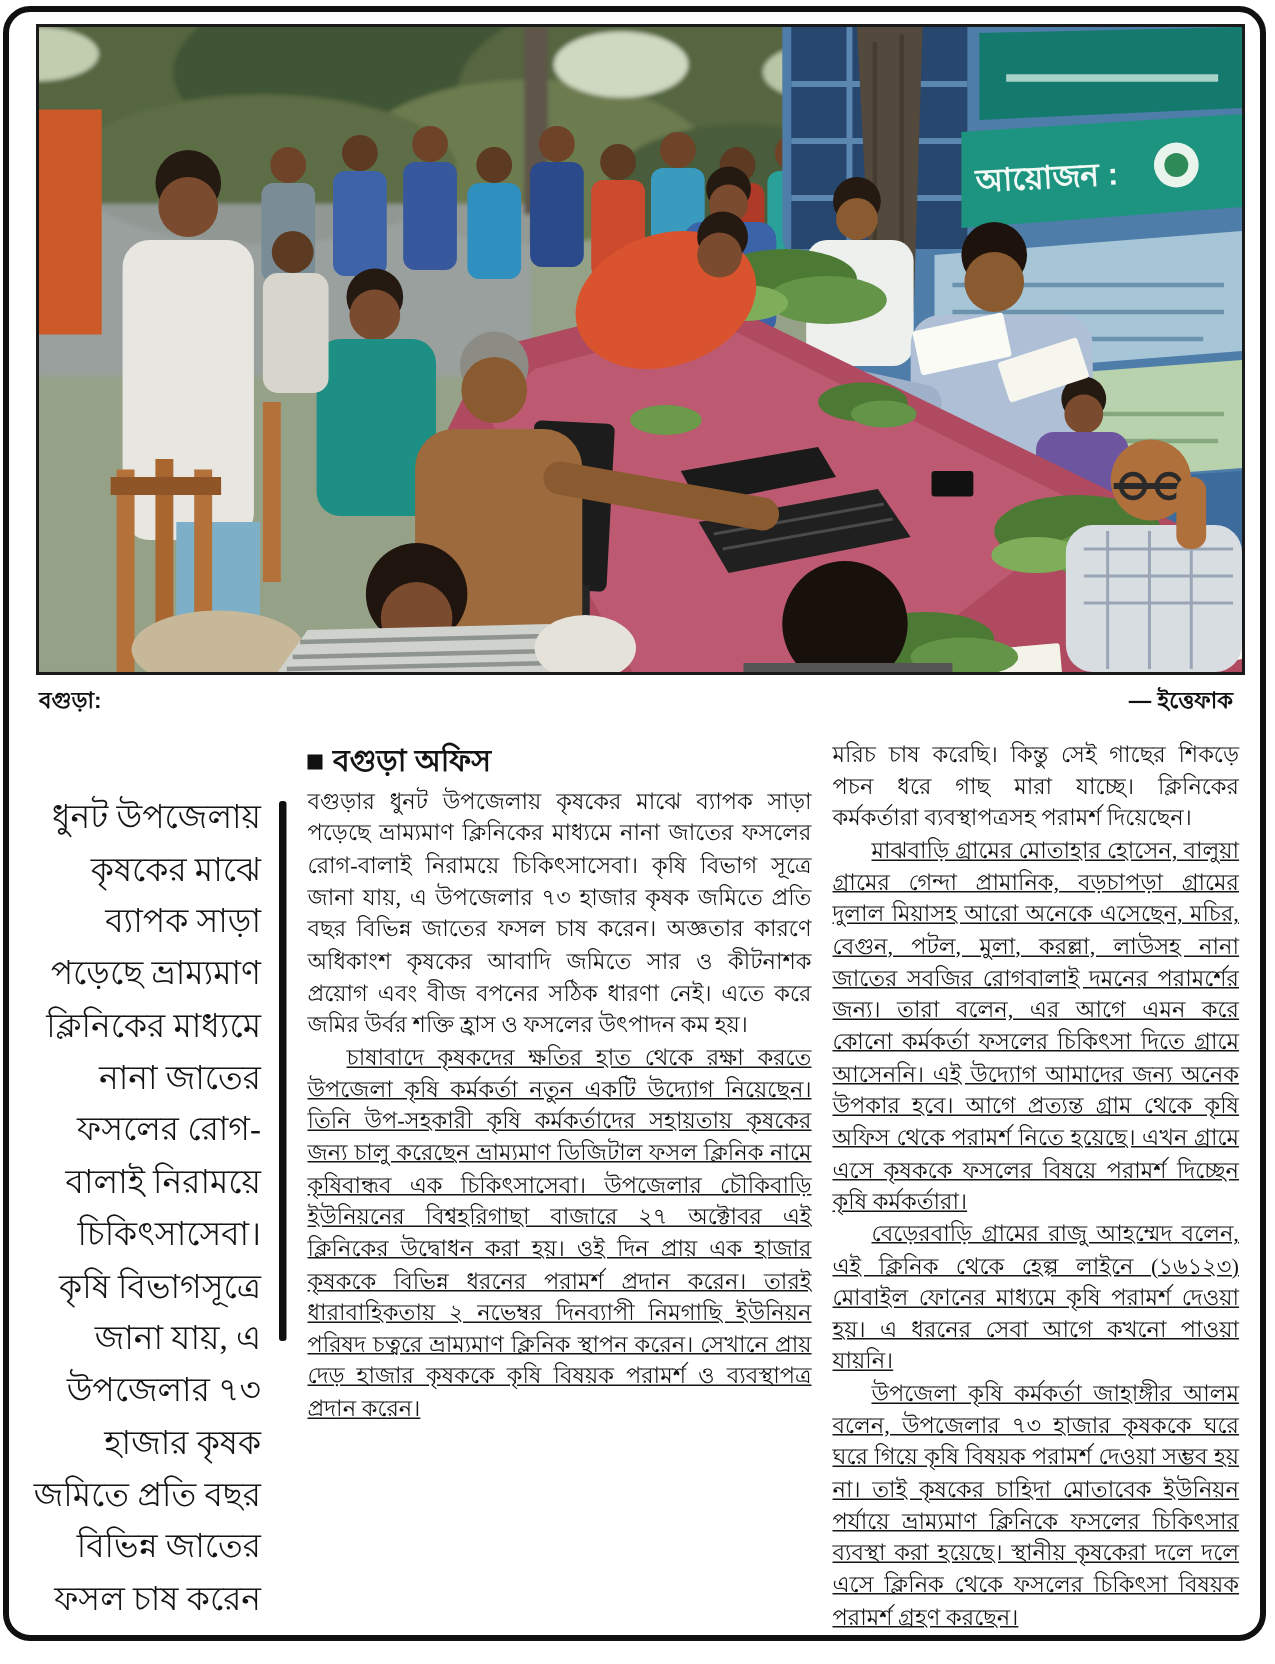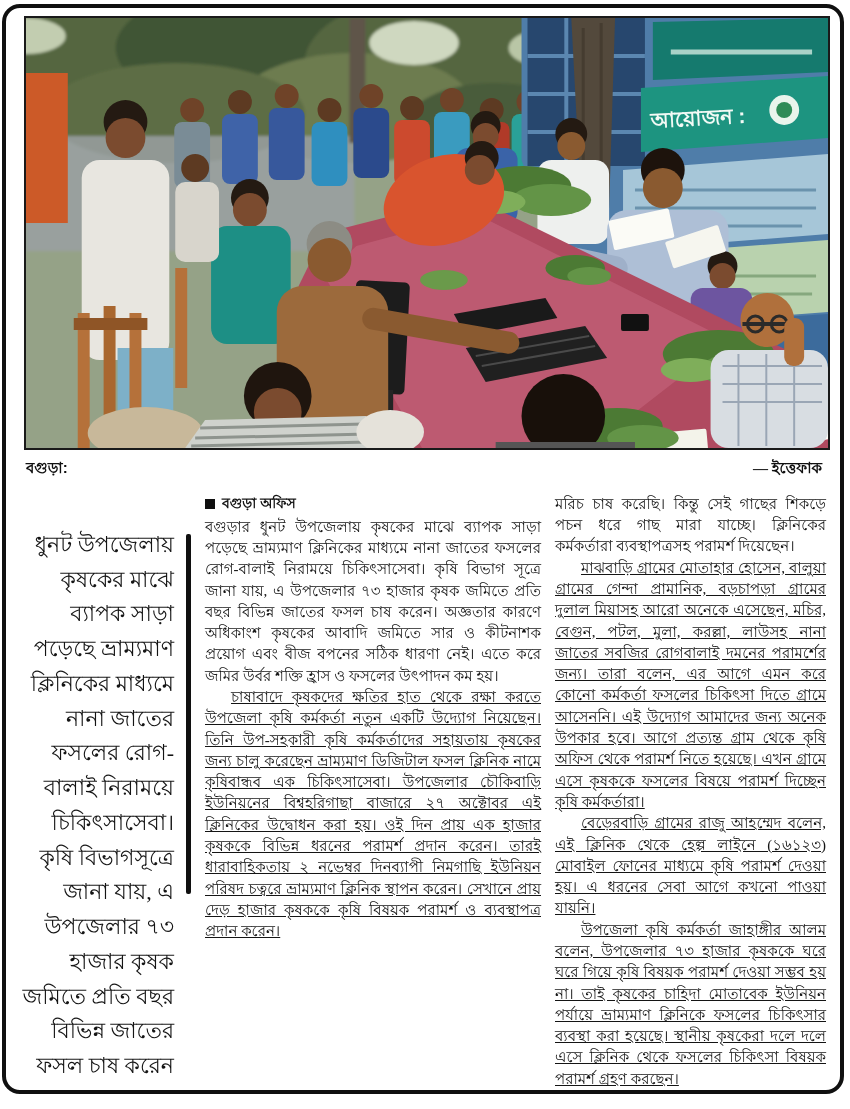--- a/index.html
+++ b/index.html
@@ -15,21 +15,21 @@
     margin:8px 0 0 18px;width:802px;height:430px;border:2px solid #1a1a1a;
     padding:0;overflow:hidden;background:#93a08a;
   }
   .photo svg{display:block;width:100%;height:100%;}
   .caption{
     display:flex;align-items:baseline;gap:6px;
     margin:9px 18px 0 20px;font-size:15px;line-height:1.25;
     font-family:"Liberation Sans","DejaVu Sans",sans-serif;
   }
   .caption .loc{font-weight:700;}
-  .caption .credit{margin-left:auto;font-weight:700;white-space:nowrap;font-family:Liberation Serif, serif;}
+  .caption .credit{margin-left:auto;font-weight:700;white-space:nowrap;}
   .headline{
     margin:10px 8px 0 8px;text-align:center;font-weight:700;
     font-size:62px;line-height:1.13;letter-spacing:0;color:#0a0a0a;
   }
   .headline span{display:block;}
   .columns{
     display:flex;align-items:flex-start;
     margin:16px 14px 0 16px;
   }
   .deck{
@@ -40,21 +40,21 @@
     flex:0 0 5px;background:#101010;height:360px;margin:40px 14px 0 12px;border-radius:2px;
   }
   .col{
     font-size:15px;line-height:1.42;text-align:justify;color:#141414;
   }
   .col p{margin:0;}
   .col p.ind{text-indent:26px;text-decoration:underline;}
   .col-mid{flex:0 0 336px;}
   .col-right{flex:1 1 auto;margin-left:14px;}
   .byline{
-    display:flex;align-items:center;gap:7px;font-weight:700;font-size:14px;
+    display:flex;align-items:center;gap:7px;font-weight:700;font-size:20px;
     margin:0 0 3px 0;font-family:"Liberation Sans","DejaVu Sans",sans-serif;
   }
   .byline .sq{width:10px;height:10px;background:#101010;display:inline-block;}
 </style>
 </head>
 <body>
 
 <div class="page">
   <div class="frame">
 

